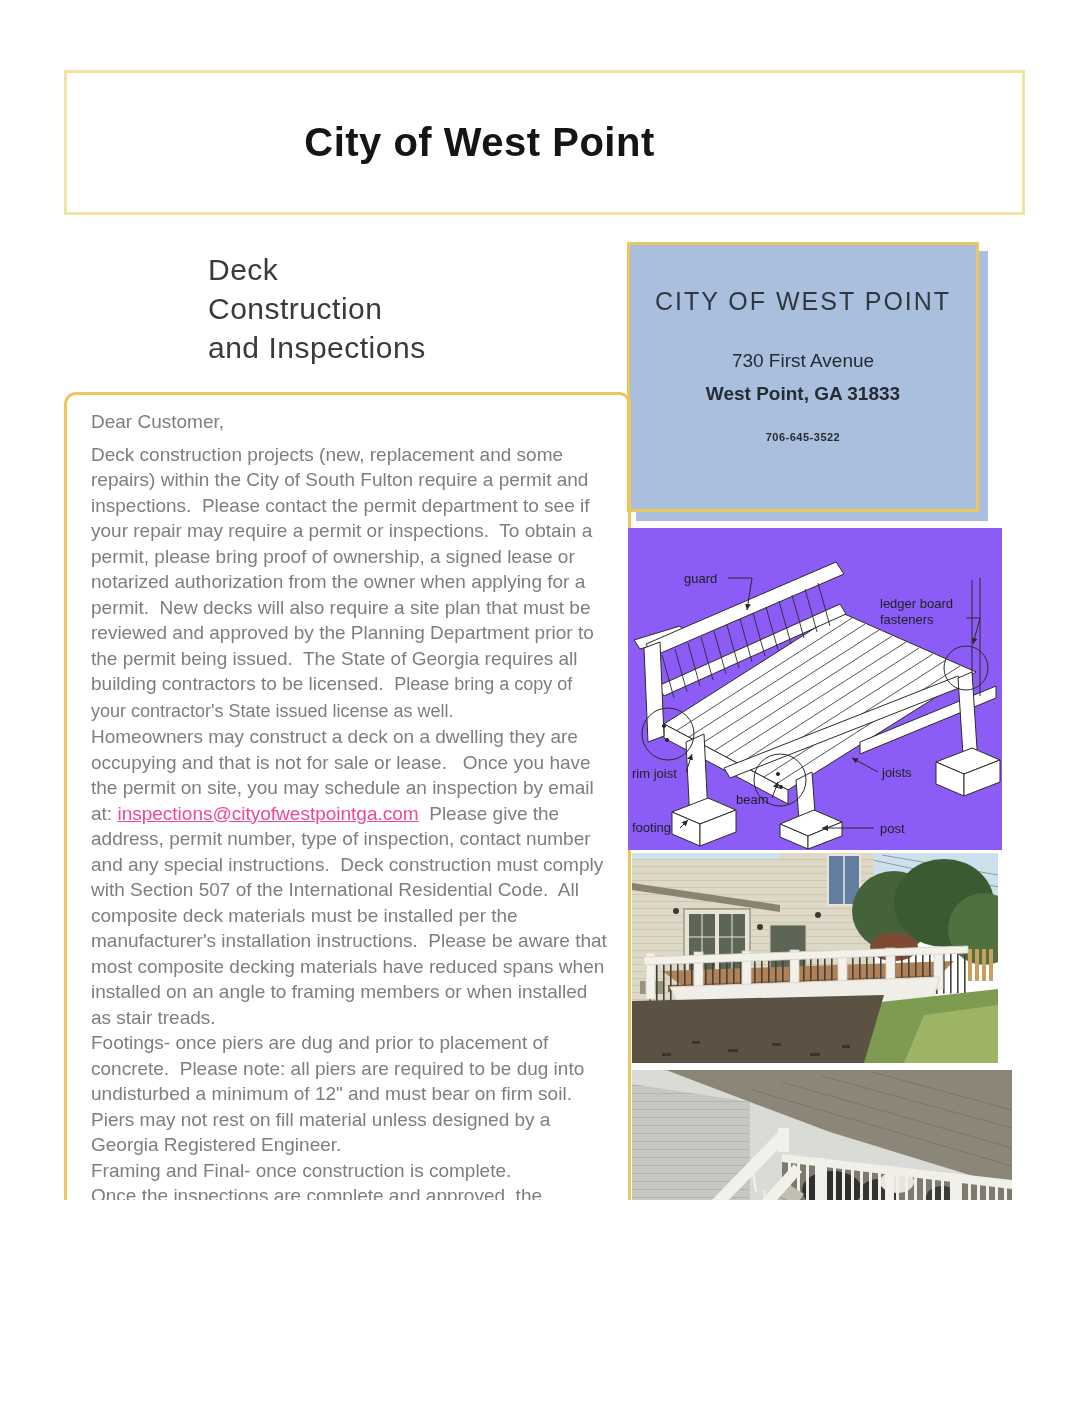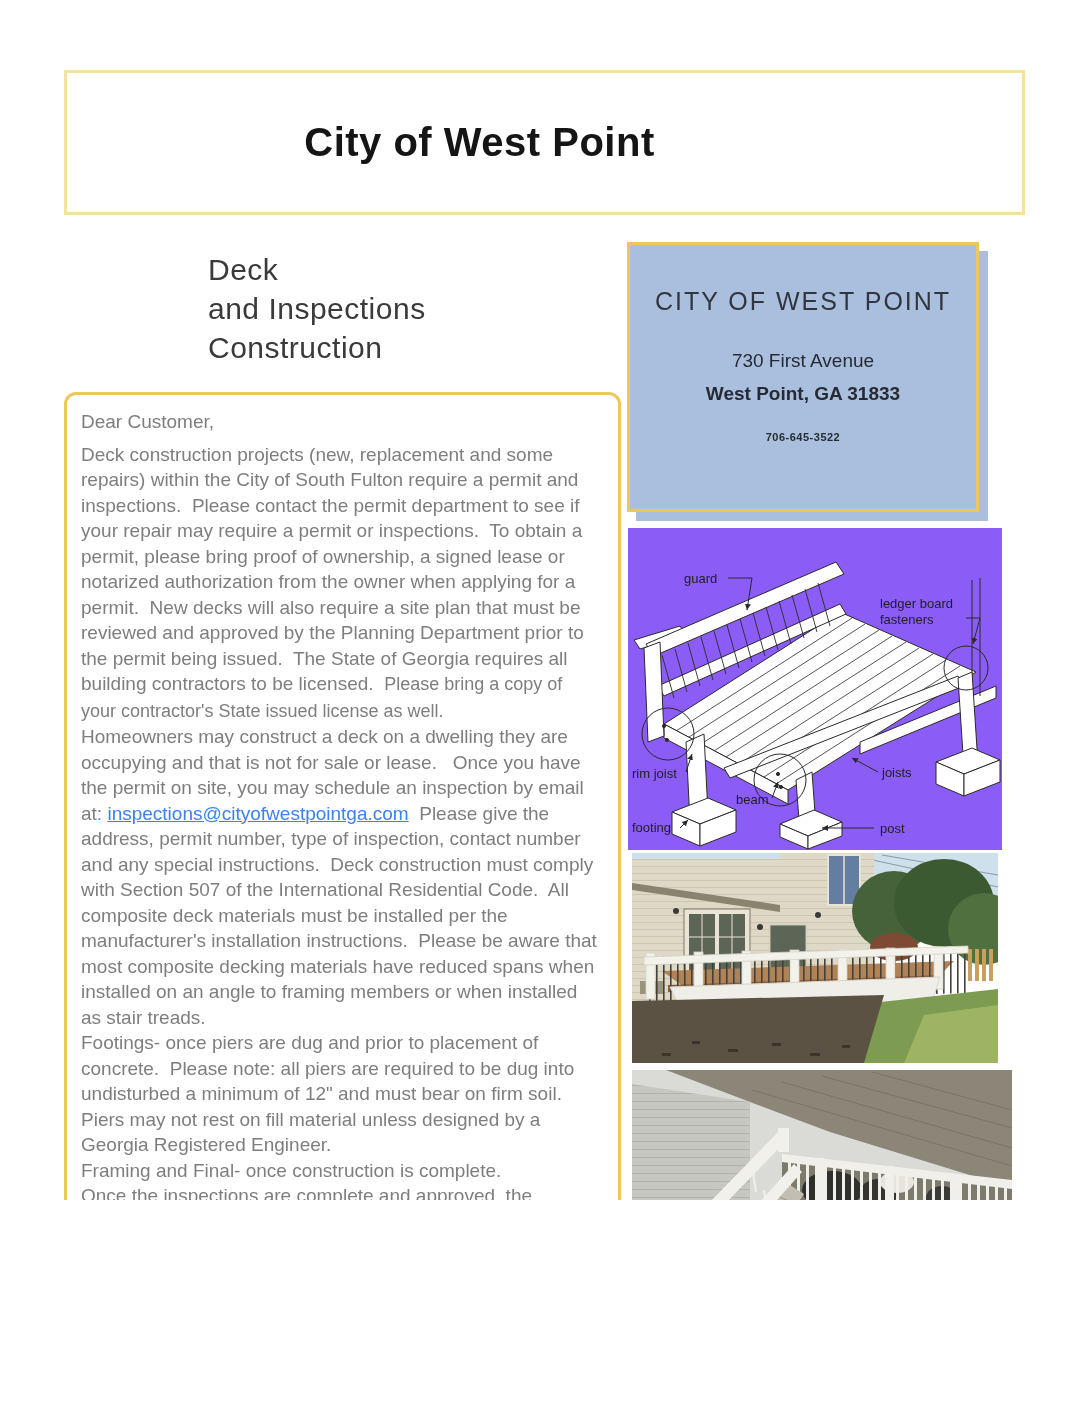--- a/index.html
+++ b/index.html
@@ -19,26 +19,26 @@
   .contact-card{position:absolute;left:627px;top:242px;width:346px;height:264px;
                 background:#aabfde;border:3px solid #ecc75d;box-shadow:9px 9px 0 0 #aabfde;
                 text-align:center;color:#262b33;}
   .contact-card .card-name{margin-top:42px;font-size:25px;letter-spacing:2px;color:#31363e;}
   .contact-card .addr1{margin-top:34px;font-size:19px;font-weight:normal;}
   .contact-card .addr2{margin-top:11px;font-size:19px;font-weight:bold;}
   .contact-card .phone{margin-top:26px;font-size:11px;font-weight:bold;letter-spacing:0.5px;}
 
   
   .letter-box{position:absolute;left:64px;top:392px;width:521px;height:914px;
-              border:3px solid #ecc75d;border-radius:12px;padding:14px 16px 0 14px;
+              border:3px solid #ecc75d;border-radius:12px;padding:14px 16px 0 24px;
               color:#7e7e7e;font-size:19px;line-height:25.5px;}
   .letter-box p{margin:0;white-space:pre-wrap;}
   .letter-box .salutation{margin-bottom:7px;}
   .letter-box .emph{font-size:18px;}
-  .letter-box a.email-link{color:#3b82f6;text-decoration:underline;}
+  .letter-box a.email-link{color:#ec4899;text-decoration:underline;}
   .letter-box .sincerely{margin-top:17px;margin-bottom:8px;}
 
   
   .diagram{position:absolute;left:628px;top:528px;width:374px;height:322px;background:#8b5cf6;}
   .photo{position:absolute;overflow:hidden;}
   .photo1{left:632px;top:853px;width:366px;height:210px;}
   .photo2{left:632px;top:1070px;width:380px;height:284px;}
   svg{display:block;}
   .diag-label{font-family:"Liberation Sans",sans-serif;font-size:13px;fill:#1f1f1f;}
 </style>
@@ -46,22 +46,22 @@
 <body>
 
 <div class="page">
 
   <div class="title-box">
     <h1>City of West Point</h1>
   </div>
 
   <div class="deck-heading">
     <div>Deck</div>
+    <div>Construction</div>
     <div>and Inspections</div>
-    <div>Construction</div>
   </div>
 
   <div class="contact-card">
     <div class="card-name">CITY OF WEST POINT</div>
     <div class="addr1">730 First Avenue</div>
     <div class="addr2">West Point, GA 31833</div>
     <div class="phone">706-645-3522</div>
   </div>
 
   <div class="letter-box">

